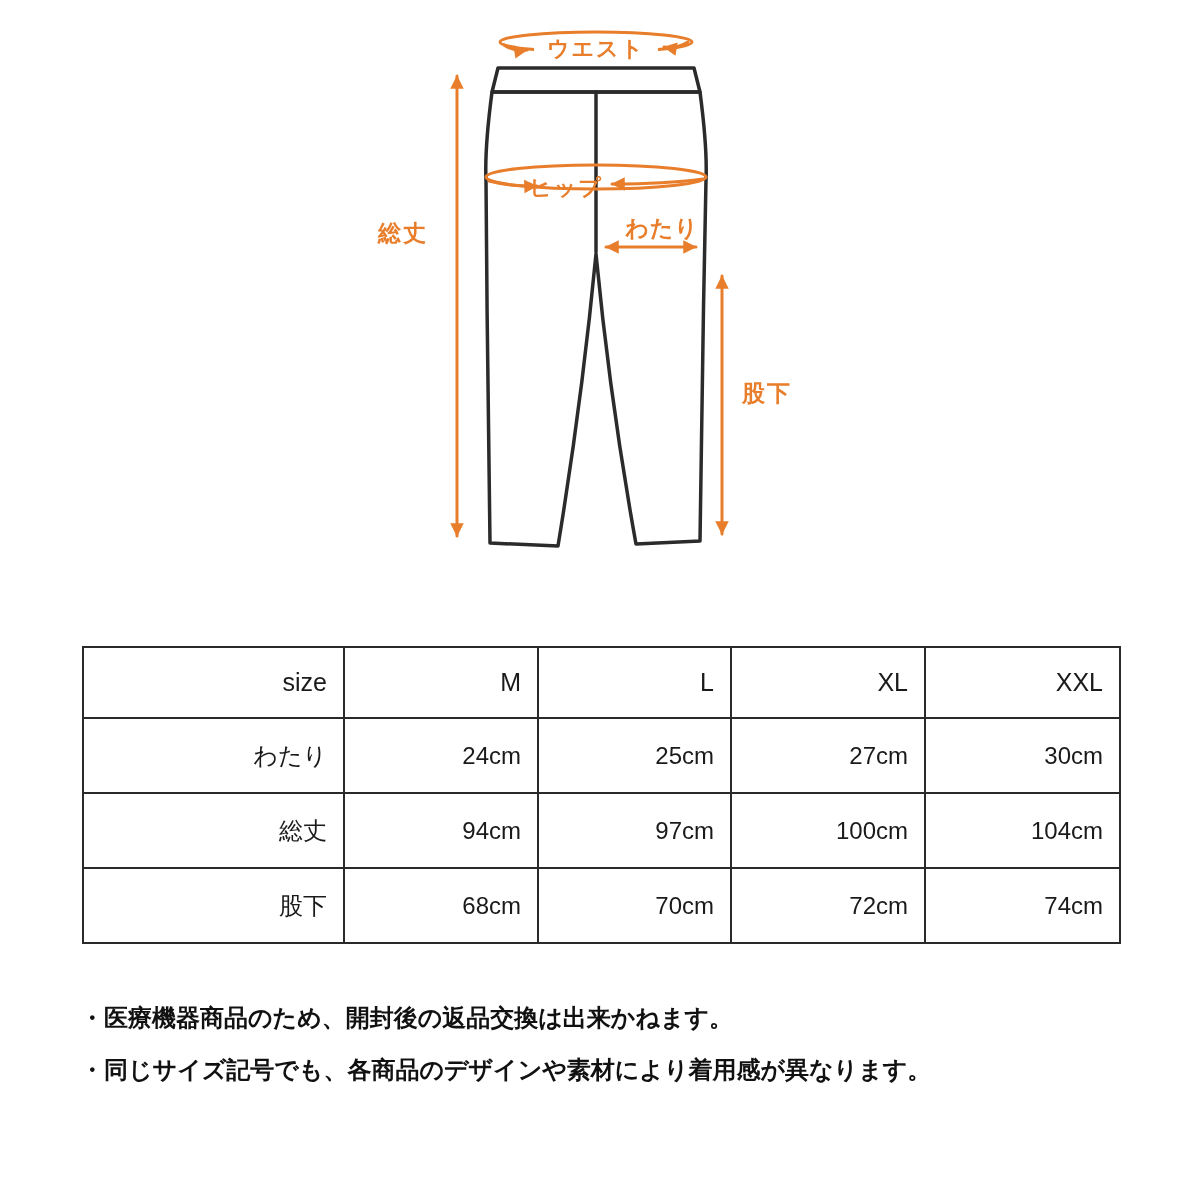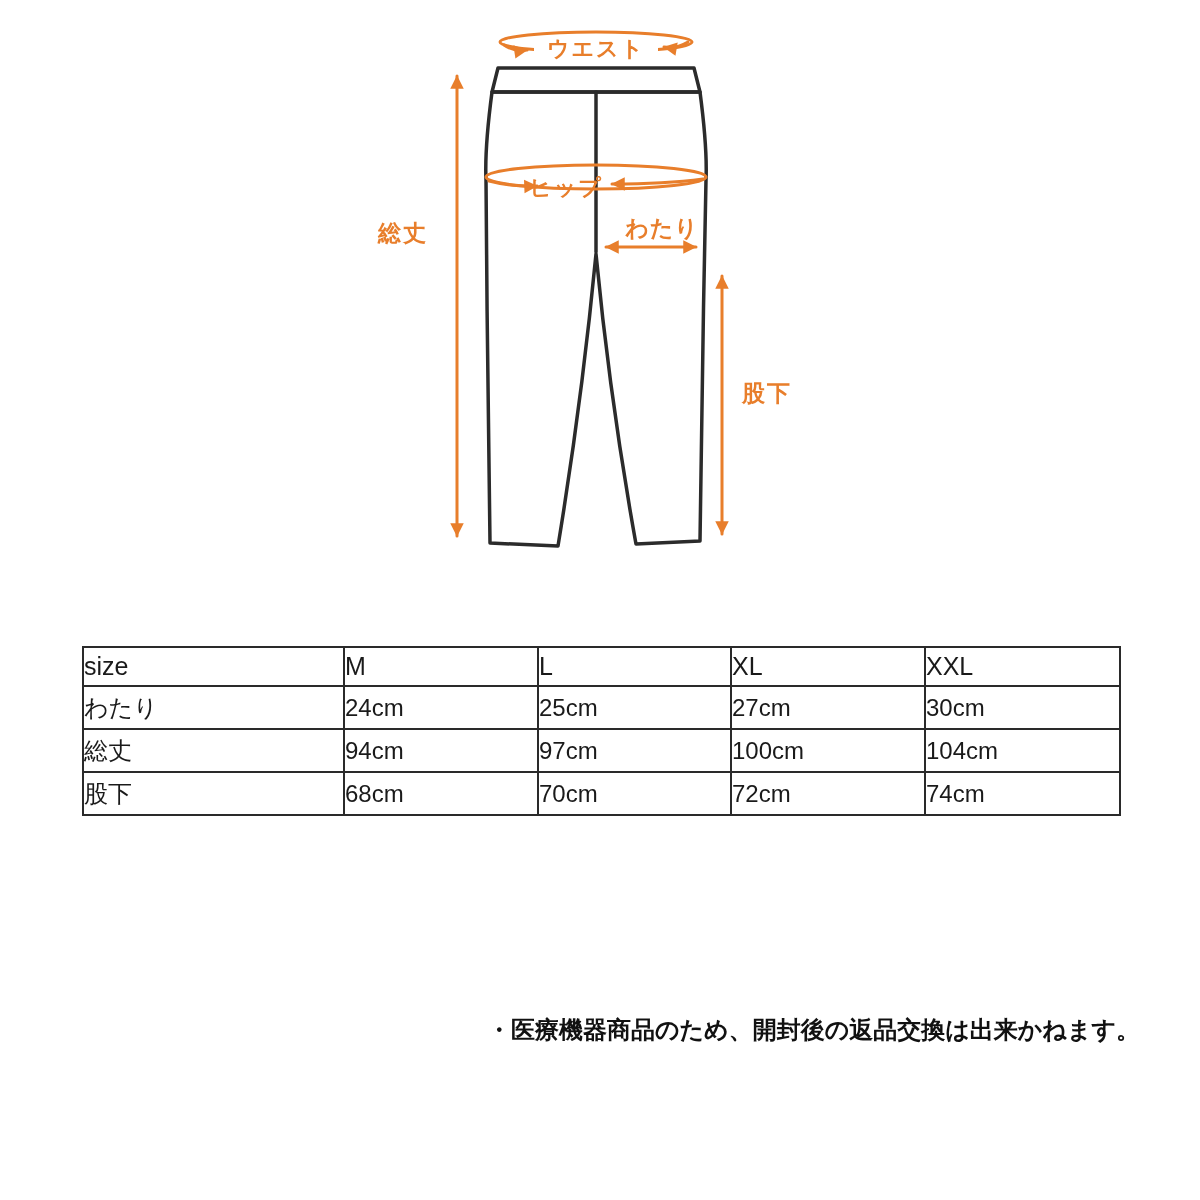--- a/index.html
+++ b/index.html
@@ -15,31 +15,31 @@
     font-weight:600;
   }
   
   table.size-table{
     position:absolute;left:82px;top:646px;width:1037px;
     border-collapse:collapse;table-layout:fixed;
     font-size:24px;color:#1a1a1a;
   }
   table.size-table td{
     border:2px solid #2a2a2a;
-    text-align:left;vertical-align:middle;
-    padding:0;white-space:nowrap;overflow:hidden;
+    text-align:right;vertical-align:middle;
+    padding:16px;white-space:nowrap;overflow:hidden;
   }
   table.size-table tr.head td{height:37px;font-size:25px;}
   table.size-table tr.data td{height:41px;}
   
   .notes{
     position:absolute;left:76px;top:990px;width:1080px;
     font-size:24px;font-weight:600;color:#111;
   }
-  .notes p{margin:16px;line-height:48px;white-space:nowrap;text-align:right;}
+  .notes p{margin:4px;line-height:48px;white-space:nowrap;}
 </style>
 </head>
 <body>
 
 <svg class="diagram" viewBox="0 0 1200 620" xmlns="http://www.w3.org/2000/svg">
   <defs>
     <marker id="ah" viewBox="0 0 10 10" refX="9" refY="5" markerWidth="5" markerHeight="5" orient="auto-start-reverse">
       <path d="M0.5,0.5 L9.5,5 L0.5,9.5 Z" fill="#E87E2B"></path>
     </marker>
   </defs>
@@ -120,13 +120,14 @@
       <td>68cm</td>
       <td>70cm</td>
       <td>72cm</td>
       <td>74cm</td>
     </tr>
   </tbody>
 </table>
 
 <div class="notes">
   <p>・医療機器商品のため、開封後の返品交換は出来かねます。</p>
+  <p>・同じサイズ記号でも、各商品のデザインや素材により着用感が異なります。</p>
 </div>
 
 </body></html>

